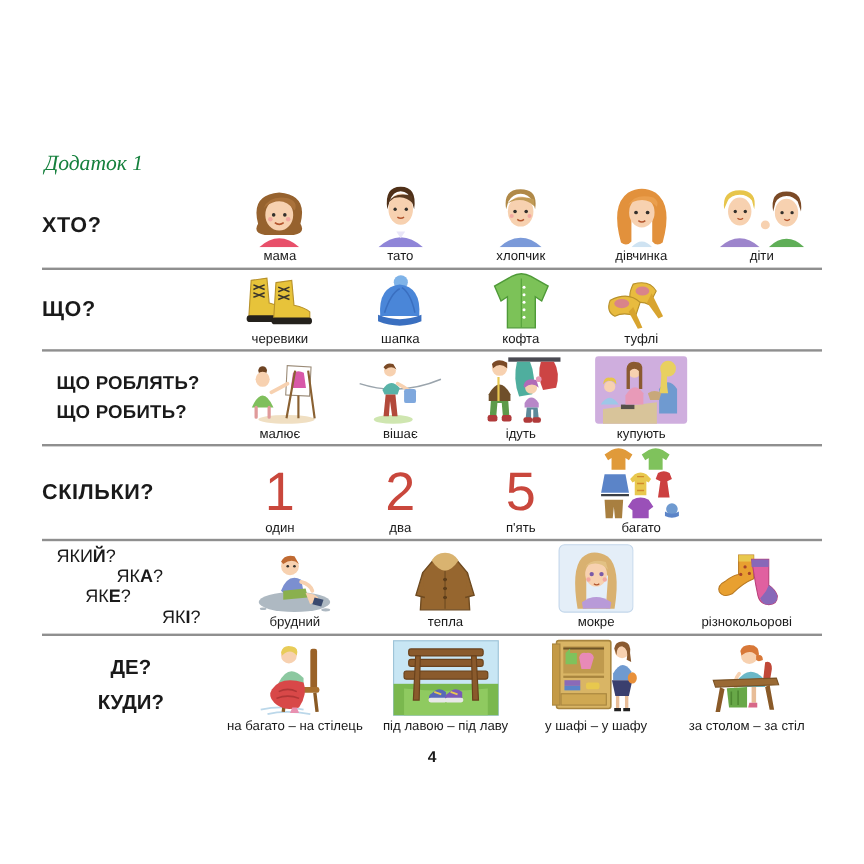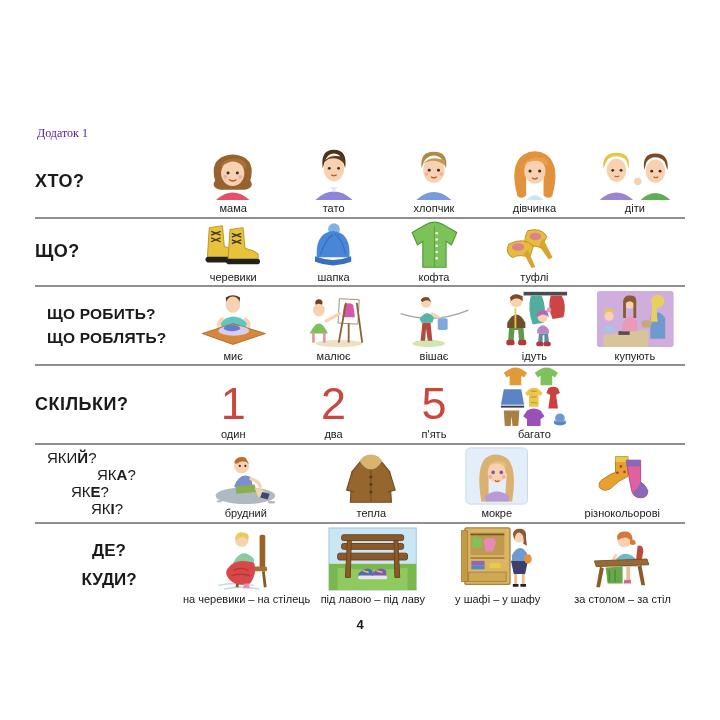--- a/index.html
+++ b/index.html
@@ -1,30 +1,30 @@
 <!DOCTYPE html>
 <html style="--accent-red: #c9473c;"><head>
 <meta charset="utf-8">
 <style>
   html,body{margin:0;padding:0;background:#fff;}
   .page{position:relative;width:720px;height:720px;background:#ffffff;
         font-family:"Liberation Sans", sans-serif;color:#1a1a1a;overflow:hidden;}
   .content{position:absolute;left:35px;top:126px;width:650px;}
-  .appendix{font-family:"Liberation Serif", serif;font-size:12px;color:#4c1d95;margin:0 0 2px 2px;}
+  .appendix{font-family:"Liberation Serif", serif;font-style:italic;font-size:18px;color:#15803d;margin:0 0 2px 2px;}
   .row{display:grid;align-items:end;}
   .cols5{grid-template-columns:148px repeat(5,1fr);}
   .cols4{grid-template-columns:148px repeat(4,1fr);}
   .divider{border:none;border-top:2px solid #8f8f8f;margin:0;height:0;}
   .qcell{align-self:center;display:flex;flex-direction:column;justify-content:center;}
   .q{font-weight:bold;font-size:18px;letter-spacing:.5px;}
   .q2{font-weight:bold;font-size:15.5px;letter-spacing:.2px;text-align:left;padding-left:12px;line-height:1.55;}
   .qwhere{font-weight:bold;font-size:17px;text-align:center;line-height:1.7;}
   .qline{font-size:15px;line-height:17px;font-weight:400;white-space:nowrap;}
   .qline b{font-weight:bold;}
-  .m0{margin-left:12px}.m1{margin-left:62px}.m2{margin-left:36px}.m3{margin-left:56px}
+  .m0{margin-left:12px}.m1{margin-left:62px}.m2{margin-left:36px}.m3{margin-left:100px}
   .cell{display:flex;flex-direction:column;align-items:center;justify-content:flex-end;margin:0;padding-bottom:2px;}
   .cap{font-size:11px;margin-top:2px;text-align:center;line-height:1.15;white-space:nowrap;}
   .cap b{font-weight:normal;}
   .r-who{min-height:67px;padding-top:3px;}
   .r-what{min-height:63px;}
   .r-does{min-height:77px;}
   .r-howmany{min-height:67px;}
   .r-which{min-height:77px;}
   .r-where{min-height:84px;}
   .numeral{font-size:45px;line-height:44px;color:var(--accent-red,#c9473c);font-weight:400;}
@@ -168,35 +168,23 @@
           <ellipse cx="20" cy="23" rx="6.5" ry="4" fill="#d9848a"></ellipse>
         </svg>
         <figcaption class="cap">туфлі</figcaption>
       </figure>
     </section>
 
     <hr class="divider">
 
     <section class="row cols5 r-does">
       <div class="qcell">
+        <span class="q2">ЩО РОБЛЯТЬ?</span>
         <span class="q2">ЩО РОБИТЬ?</span>
-        <span class="q2">ЩО РОБЛЯТЬ?</span>
       </div>
-      <figure class="cell">
-        <svg viewBox="0 0 84 62" height="56">
-          <path d="M34 6 Q42 1 50 6 L49 14 Q42 10 35 14Z" fill="#5a3a20"></path>
-          <ellipse cx="42" cy="14" rx="8" ry="9" fill="#f7d1b0"></ellipse>
-          <path d="M28 34 Q42 20 58 34 L56 40 L30 40Z" fill="#5ec8c0"></path>
-          <path d="M30 30 Q24 36 28 40 M56 30 Q62 36 58 40" stroke="#f7d1b0" stroke-width="4" fill="none" stroke-linecap="round"></path>
-          <path d="M8 46 L42 35 L78 46 L42 58 Z" fill="#d8873a" stroke="#b06a28" stroke-width="1"></path>
-          <ellipse cx="43" cy="43" rx="17" ry="5.5" fill="#d9cdee"></ellipse>
-          <ellipse cx="41" cy="40" rx="9" ry="3.5" fill="#5f7ecf"></ellipse>
-        </svg>
-        <figcaption class="cap">миє</figcaption>
-      </figure>
       <figure class="cell">
         <svg viewBox="0 0 76 62" height="56">
           <ellipse cx="44" cy="57" rx="26" ry="4" fill="#f0dfc2"></ellipse>
           <rect x="44" y="8" width="22" height="27" fill="#ffffff" stroke="#9a8a76" transform="rotate(3 55 21)"></rect>
           <path d="M50 14 Q55 11 60 14 L62 28 L48 28 Z" fill="#d858a8"></path>
           <path d="M52 12 L44 56 M64 12 L70 56 M55 35 L55 56" stroke="#8a6132" stroke-width="2" fill="none"></path>
           <circle cx="22" cy="12" r="4" fill="#6e4423"></circle>
           <ellipse cx="22" cy="20" rx="6.5" ry="7" fill="#f7d1b0"></ellipse>
           <path d="M12 46 Q22 24 32 46 Z" fill="#7fbf5c"></path>
           <path d="M30 32 Q38 28 45 24" stroke="#f7d1b0" stroke-width="3.4" fill="none" stroke-linecap="round"></path>
@@ -378,21 +366,21 @@
           <rect x="56" y="6" width="6" height="38" rx="2" fill="#9a6228"></rect>
           <rect x="30" y="40" width="34" height="5" rx="2" fill="#a8702e"></rect>
           <path d="M34 45 L32 62 M60 45 L62 62" stroke="#8a5a24" stroke-width="3"></path>
           <circle cx="37" cy="12" r="7" fill="#f7d1b0"></circle>
           <path d="M30 9 Q32 2 40 4 Q46 5 44 12 Q38 5 31 12Z" fill="#e8cc58"></path>
           <path d="M28 36 Q37 18 50 32 L50 41 L28 41Z" fill="#8cc8a0"></path>
           <path d="M22 42 Q30 30 50 36 Q54 46 46 58 Q32 62 24 54 Q18 48 22 42Z" fill="#d84848"></path>
           <path d="M28 44 Q36 40 44 44 M26 50 Q36 46 46 50" stroke="#b03636" stroke-width="1.4" fill="none"></path>
           <path d="M40 58 L38 63 L46 63 L44 58Z" fill="#e890b0"></path>
         </svg>
-        <figcaption class="cap"><b>на</b><span> черевики – </span><b>на</b><span> стілець</span></figcaption>
+        <figcaption class="cap"><b>на</b><span> багато – </span><b>на</b><span> стілець</span></figcaption>
       </figure>
       <figure class="cell">
         <svg viewBox="0 0 92 66" height="64">
           <rect x="1" y="1" width="90" height="64" fill="#c8e6f4" stroke="#9ec4d8"></rect>
           <rect x="1" y="38" width="90" height="27" fill="#7ab84e"></rect>
           <path d="M10 42 Q46 46 82 42 L82 65 L10 65Z" fill="#8fca60"></path>
           <g fill="#8a5a2c" stroke="#6a421c" stroke-width="1">
             <rect x="14" y="8" width="64" height="6" rx="2"></rect>
             <rect x="14" y="17" width="64" height="6" rx="2"></rect>
             <rect x="10" y="27" width="72" height="7" rx="2"></rect>

